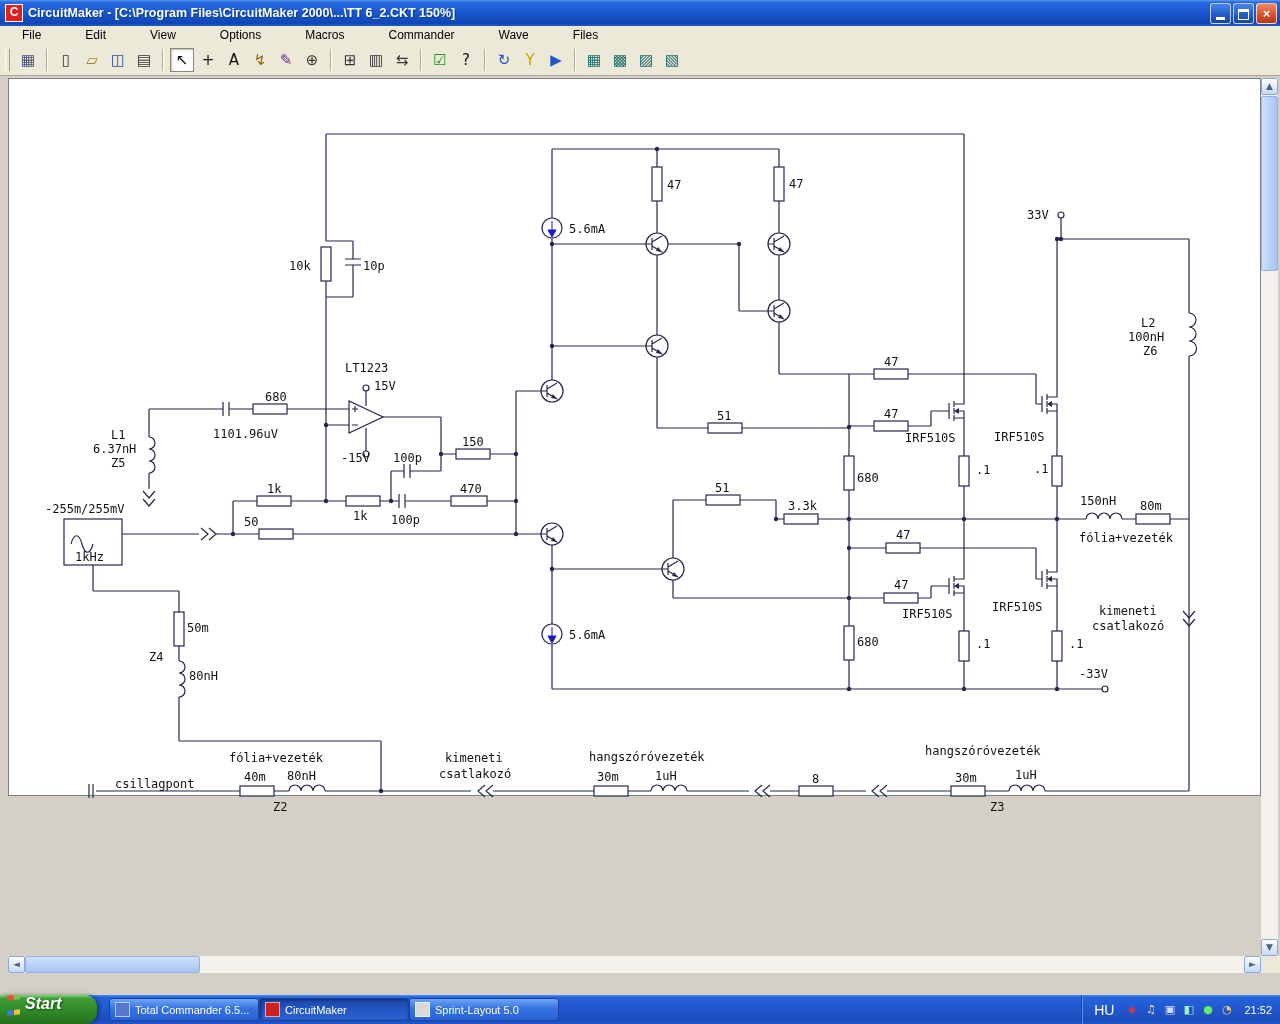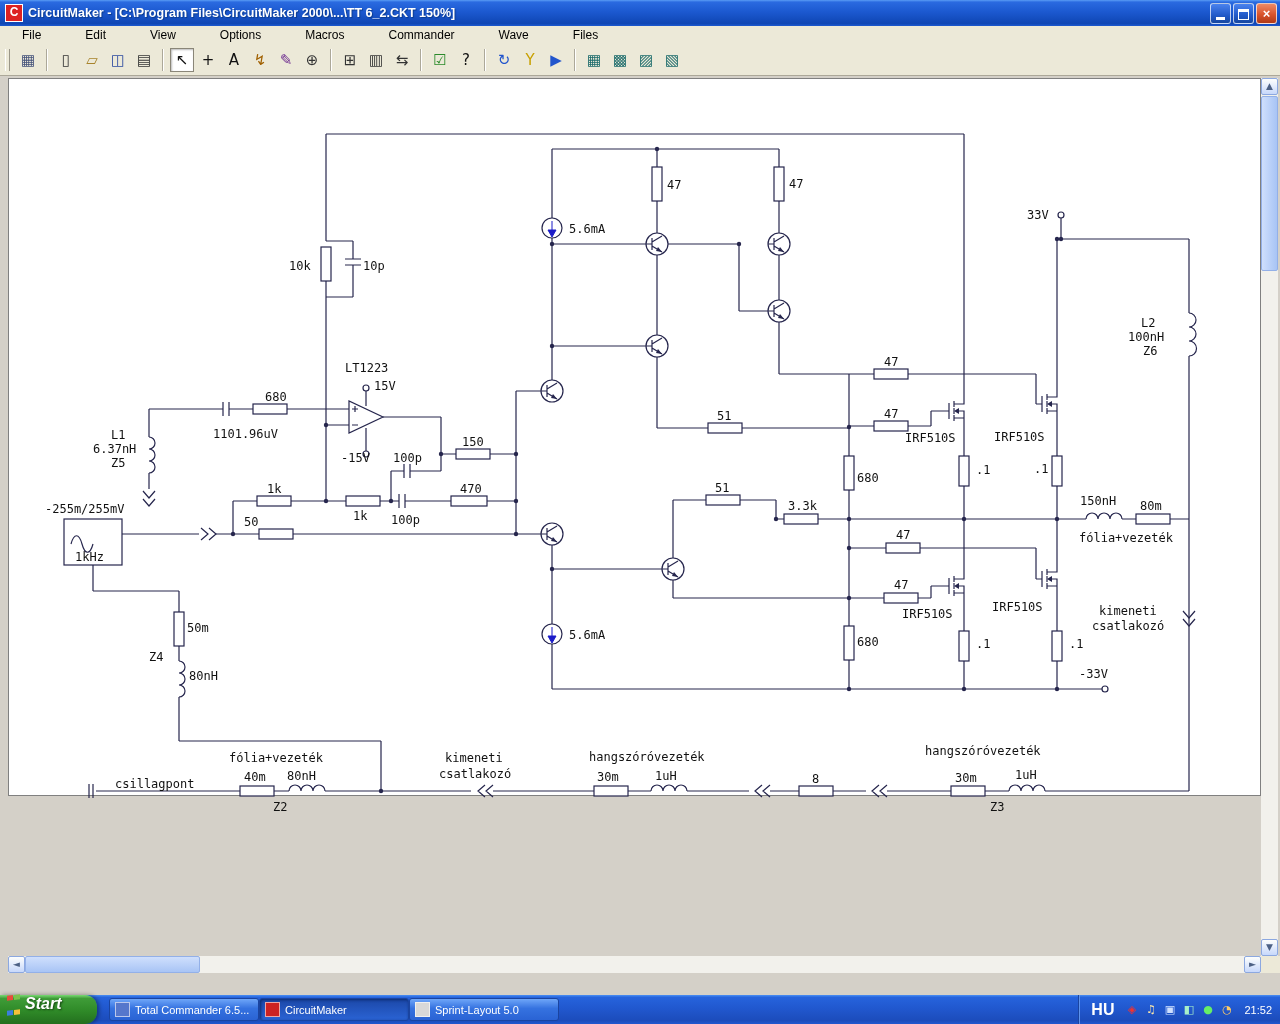--- a/index.html
+++ b/index.html
@@ -62,21 +62,21 @@
   .flag span{width:6px;height:5px;display:block}
   .task-list{display:flex;margin-left:12px}
   .task{width:150px;height:23px;background:linear-gradient(180deg,#6ea6f8,#3572e0 45%,#2a63d4);
     border:1px solid #1a44a0;border-radius:3px;color:#fff;font-size:11px;display:flex;align-items:center;
     gap:5px;padding:0 5px;box-sizing:border-box;white-space:nowrap;overflow:hidden;cursor:default}
   .task.active{background:linear-gradient(180deg,#1c48a8,#2a63d4);box-shadow:inset 1px 1px 3px #0c2c70}
   .ticon{width:13px;height:13px;display:inline-block;border:1px solid rgba(255,255,255,.6);flex:none}
   .tlabel{overflow:hidden;text-overflow:ellipsis}
   .tray{margin-left:auto;height:29px;display:flex;align-items:center;border-left:1px solid #1a44a0;
     box-shadow:inset 1px 0 0 #5d93ee;padding:0 8px;gap:6px}
-  .lang{color:#fff;font-size:16px;font-weight:bold;padding:2px 4px;cursor:default}
+  .lang{color:#fff;font-size:14px;font-weight:normal;padding:2px 4px;cursor:default}
   .trayicon{width:15px;height:15px;font:11px "DejaVu Sans",sans-serif;text-align:center;line-height:15px;cursor:default}
   .clock{color:#fff;font-size:11px;padding-left:4px}
 </style>
 </head>
 <body>
 
 <div class="titlebar">
   <div class="appicon">C</div>
   <div class="titletext">CircuitMaker - [C:\Program Files\CircuitMaker 2000\...\TT 6_2.CKT 150%]</div>
   <button class="winbtn">

